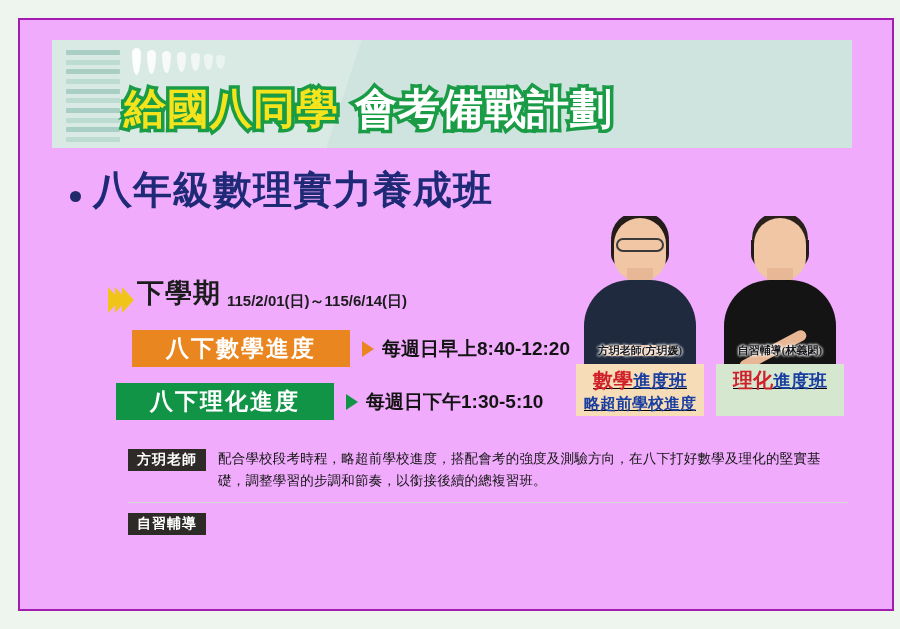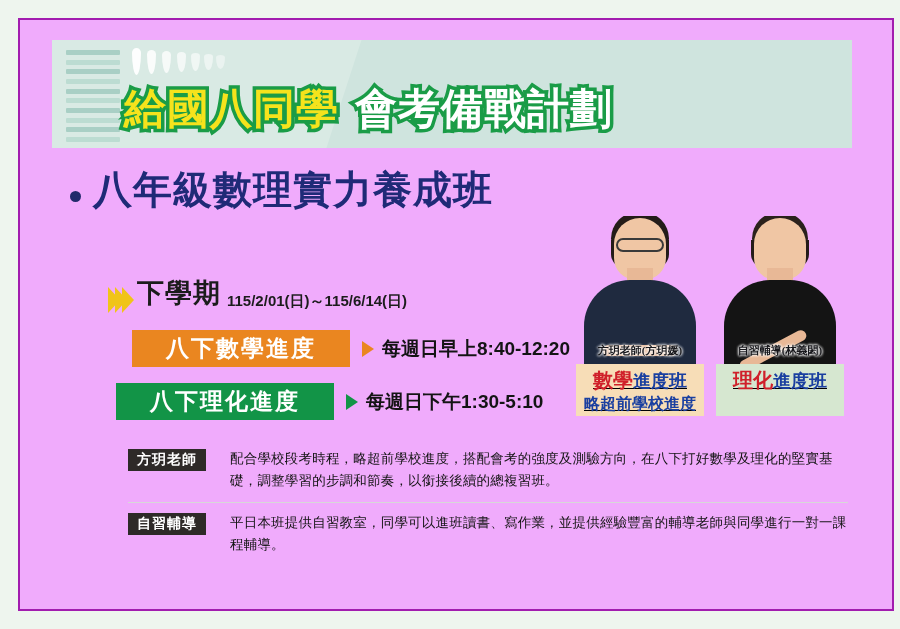--- a/index.html
+++ b/index.html
@@ -345,21 +345,20 @@
     align-items: center;
     justify-content: center;
     margin-right: 12px;
     margin-top: 1px;
   }
   .feat-text {
     font-size: 13.5px;
     line-height: 1.65;
     color: #141414;
     letter-spacing: .2px;
-    margin-left: 12px;
   }
 </style>
 </head>
 <body>
 
 <div id="poster">
   <div id="frame">
 
     <div id="header-banner">
       <div id="header-diagonal"></div>
@@ -457,20 +456,19 @@
 
     <div id="features">
 
       <div class="feature">
         <div class="feat-badge">方玥老師</div>
         <div class="feat-text">配合學校段考時程，略超前學校進度，搭配會考的強度及測驗方向，在八下打好數學及理化的堅實基礎，調整學習的步調和節奏，以銜接後續的總複習班。</div>
       </div>
 
       <div class="feature">
         <div class="feat-badge">自習輔導</div>
-        <div class="feat-text">平日本班提供自習教室，同學可以進班讀書、寫作業，並提供經驗豐富的輔導老師與同學進行一對一課程輔導。</div>
       </div>
 
 
     </div>
 
   </div>
 </div>
 
 </body></html>

